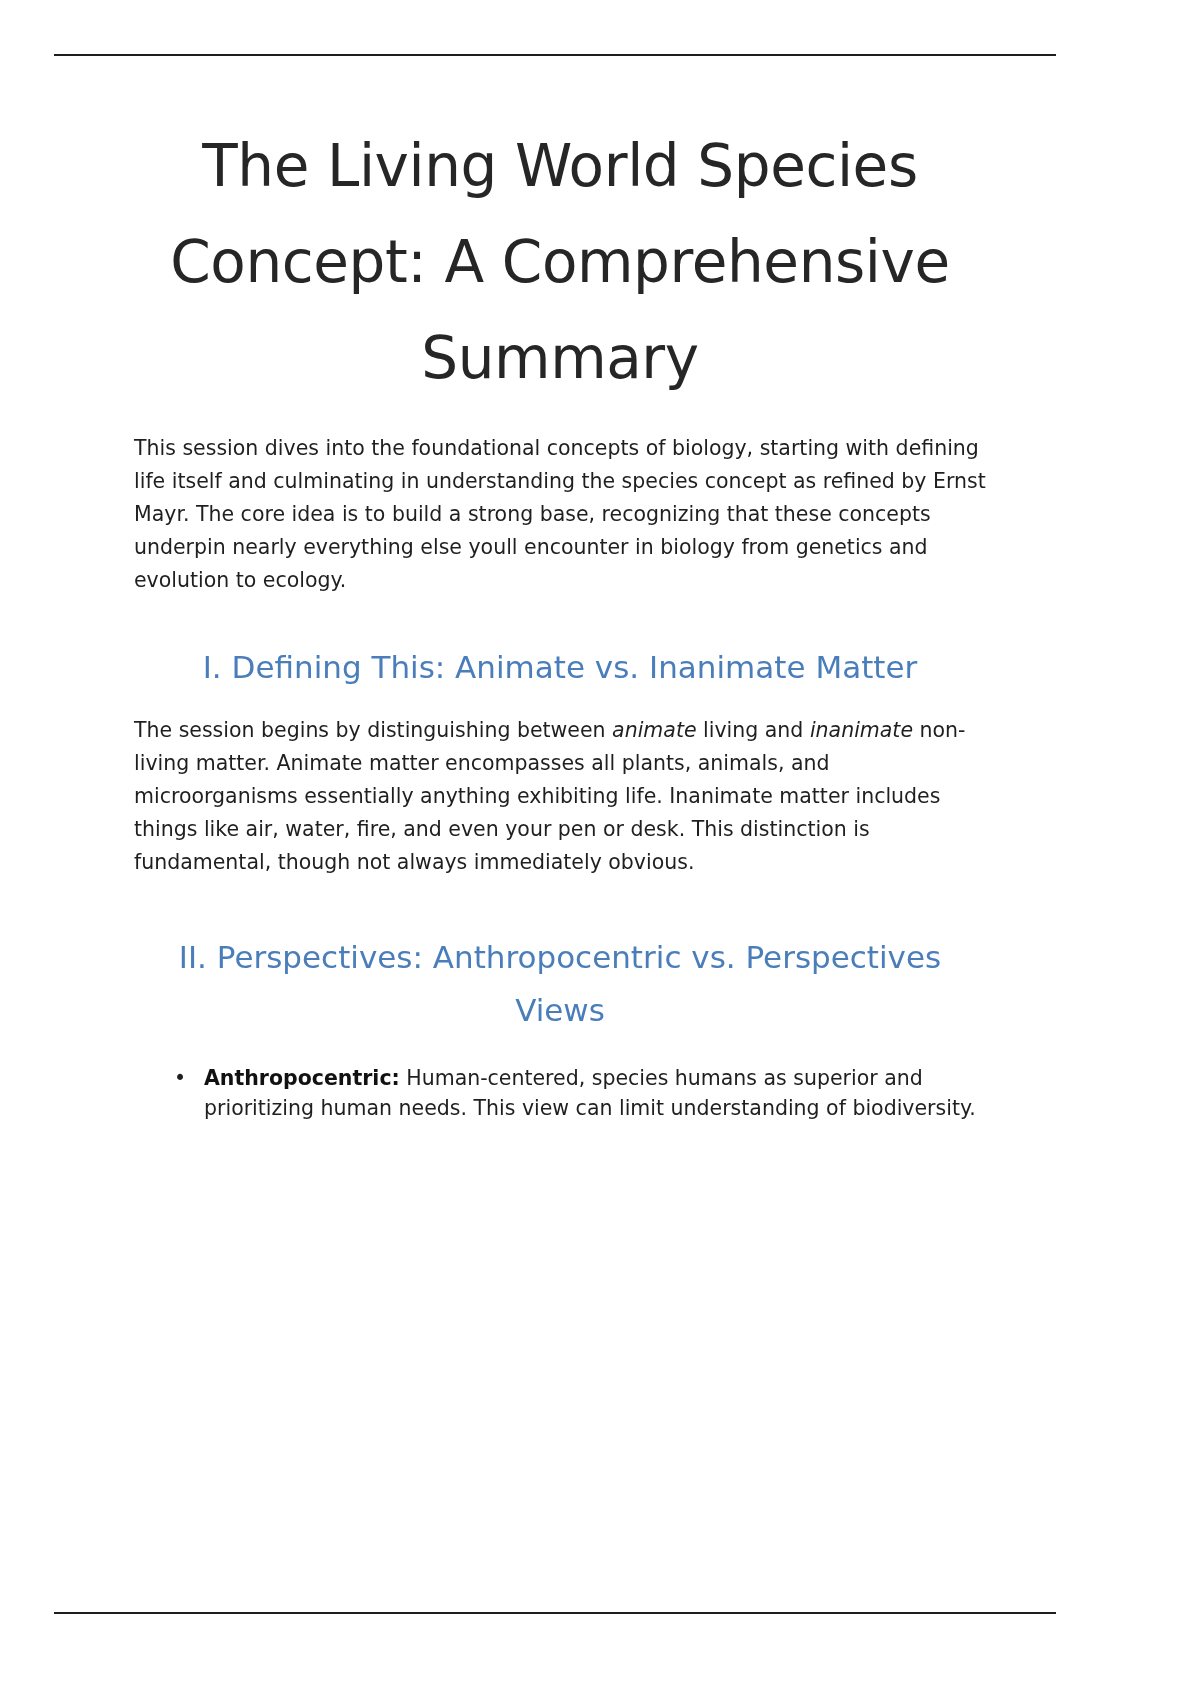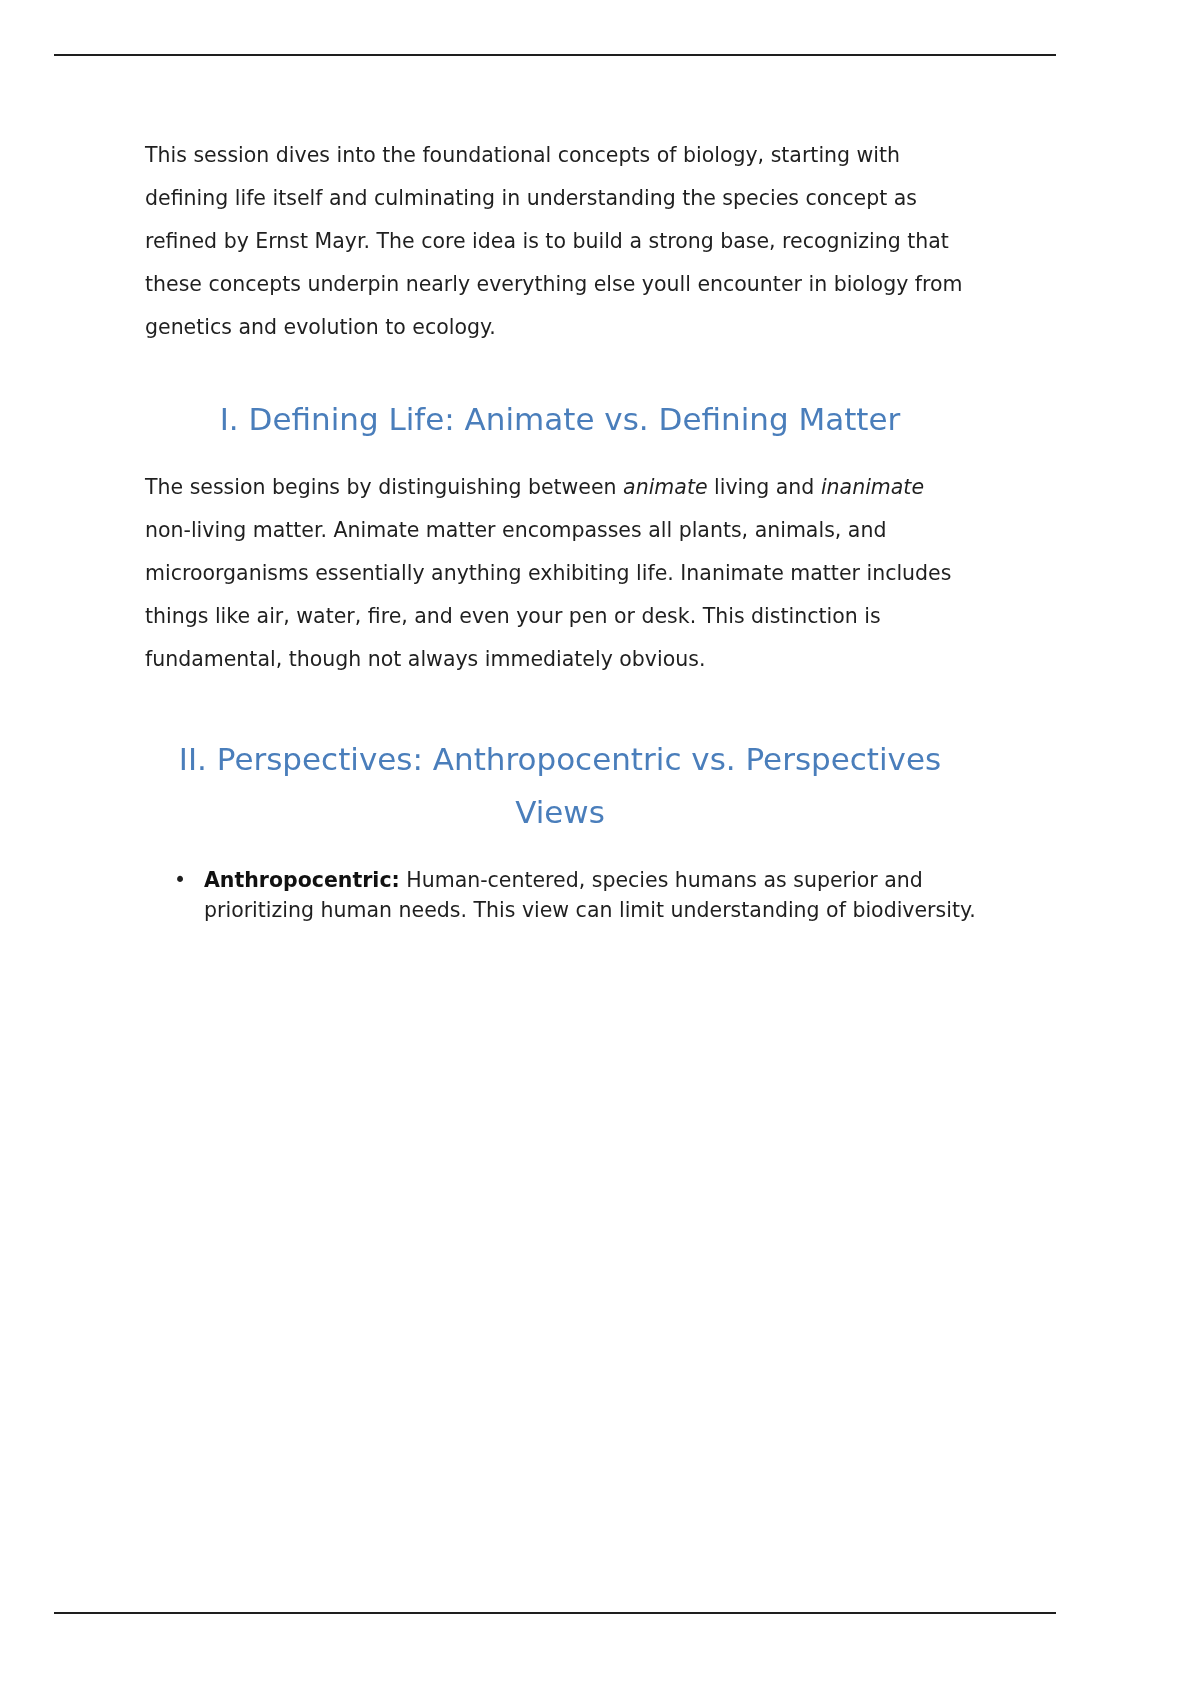--- a/index.html
+++ b/index.html
@@ -57,23 +57,23 @@
     font-weight: 400;
     text-align: center;
     color: #262626;
     letter-spacing: -0.4px;
     margin: 0 0 26px 0;
     padding: 0 22px;
   }
 
   .body-text {
     font-size: 20.5px;
-    line-height: 43px;
+    line-height: 33px;
     color: #1f1f1f;
-    margin: 11px;
+    margin: 0;
     text-align: left;
   }
 
   .para-intro {
     margin-top: 16px;
   }
 
   .section-heading {
     font-size: 31px;
     line-height: 53px;
@@ -137,24 +137,25 @@
 </style>
 </head>
 <body>
 
 <div class="page">
 
   <div class="rule-top"></div>
 
   <div class="content">
 
+    <h1 class="doc-title">The Living World Species Concept: A Comprehensive Summary</h1>
 
     <p class="body-text para-intro">This session dives into the foundational concepts of biology, starting with defining life itself and culminating in understanding the species concept as refined by Ernst Mayr. The core idea is to build a strong base, recognizing that these concepts underpin nearly everything else youll encounter in biology from genetics and evolution to ecology.</p>
 
-    <h2 class="section-heading heading-1">I. Defining Life: Animate vs. Defining Matter</h2>
+    <h2 class="section-heading heading-1">I. Defining This: Animate vs. Inanimate Matter</h2>
 
     <p class="body-text para-after-h1"><span>The session begins by distinguishing between </span><em>animate</em><span> living and </span><em>inanimate</em><span> non-living matter. Animate matter encompasses all plants, animals, and microorganisms essentially anything exhibiting life. Inanimate matter includes things like air, water, fire, and even your pen or desk. This distinction is fundamental, though not always immediately obvious.</span></p>
 
     <h2 class="section-heading heading-2">II. Perspectives: Anthropocentric vs. Perspectives Views</h2>
 
 
     <ul class="bullet-list">
       <li class="bullet-item">
         <span class="dot">•</span><span class="bullet-term">Anthropocentric:</span><span> Human-centered, species humans as superior and prioritizing human needs. This view can limit understanding of biodiversity.</span>
       </li>

